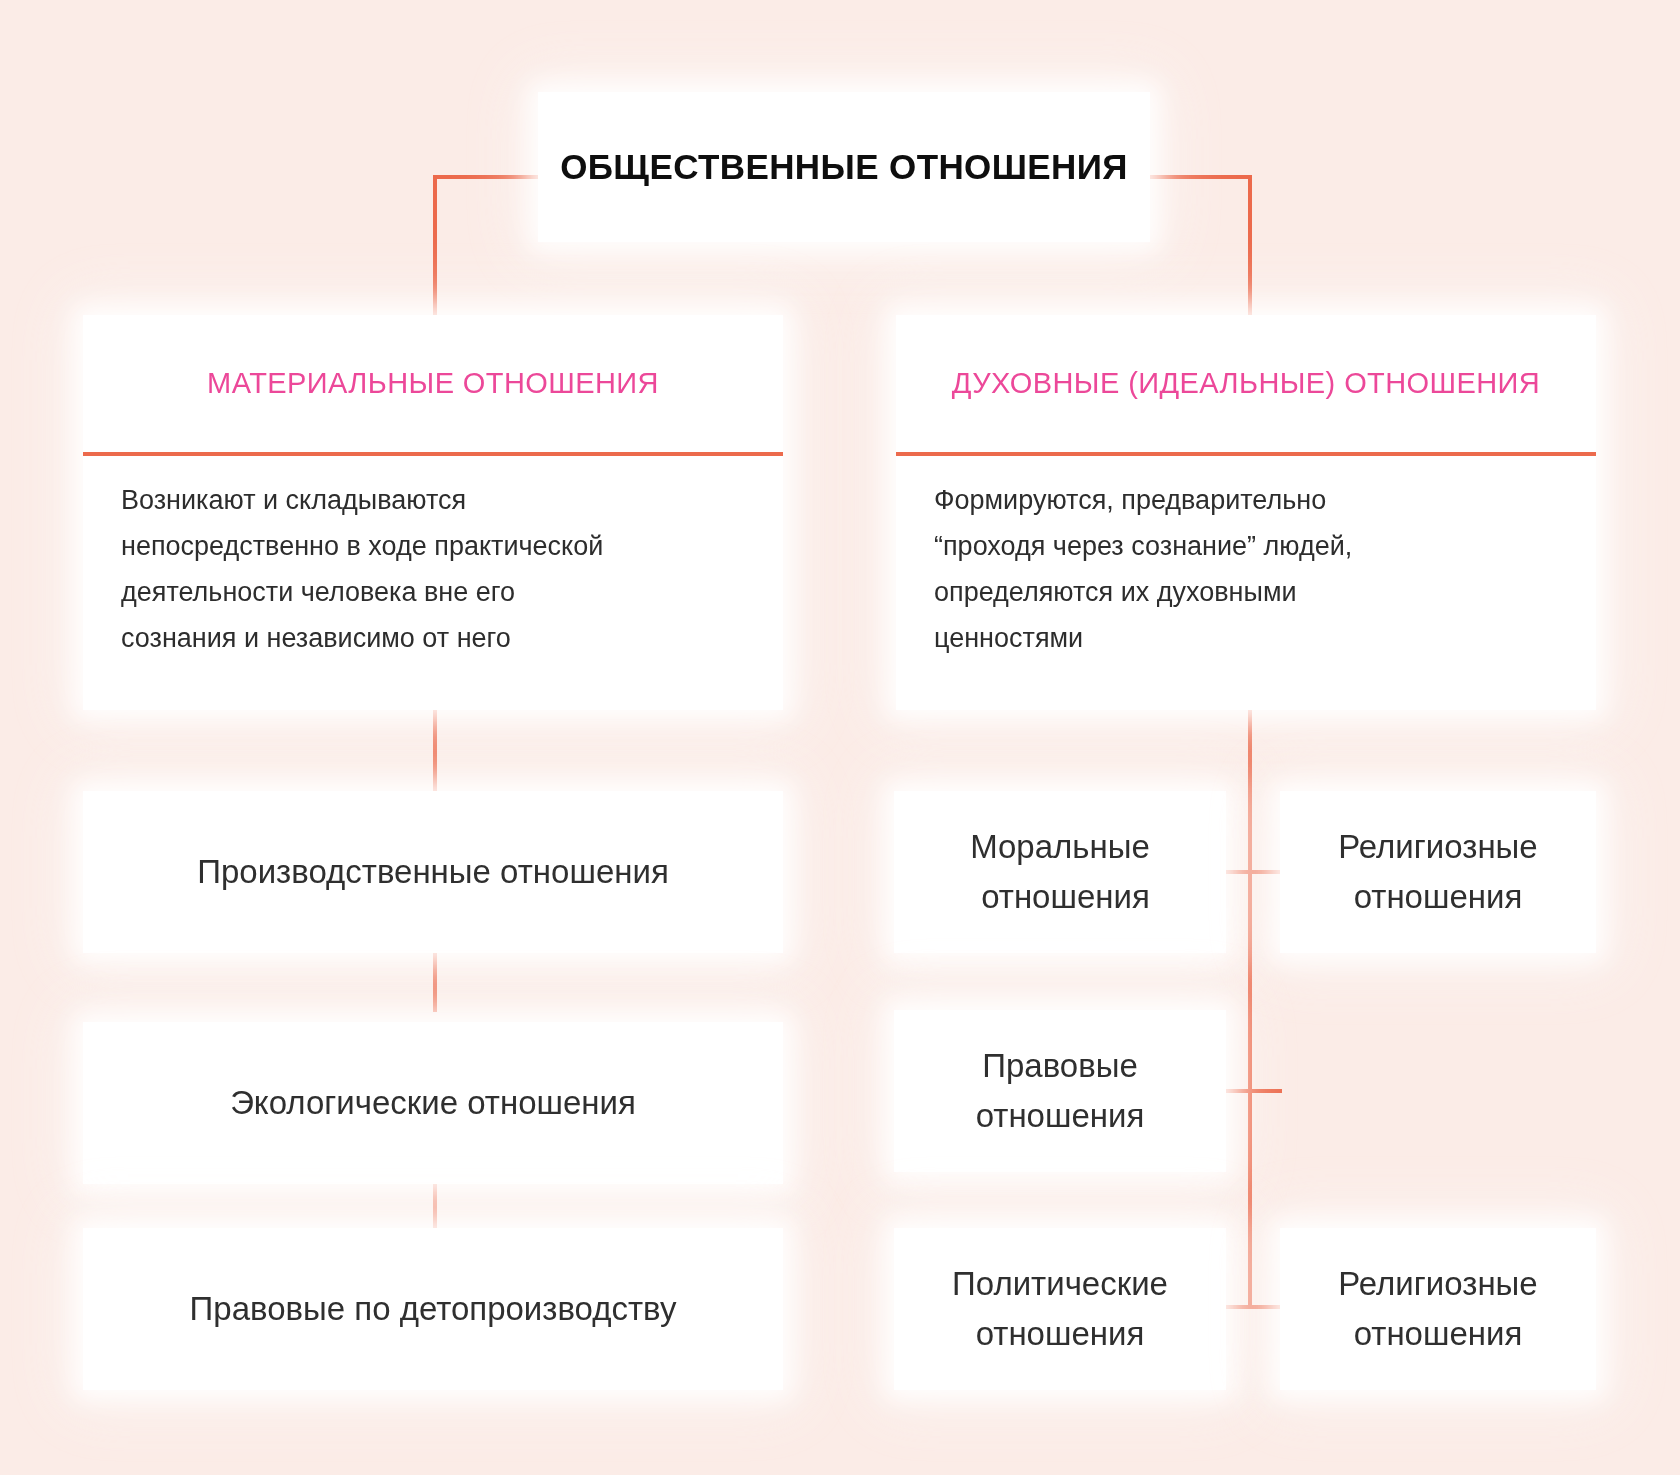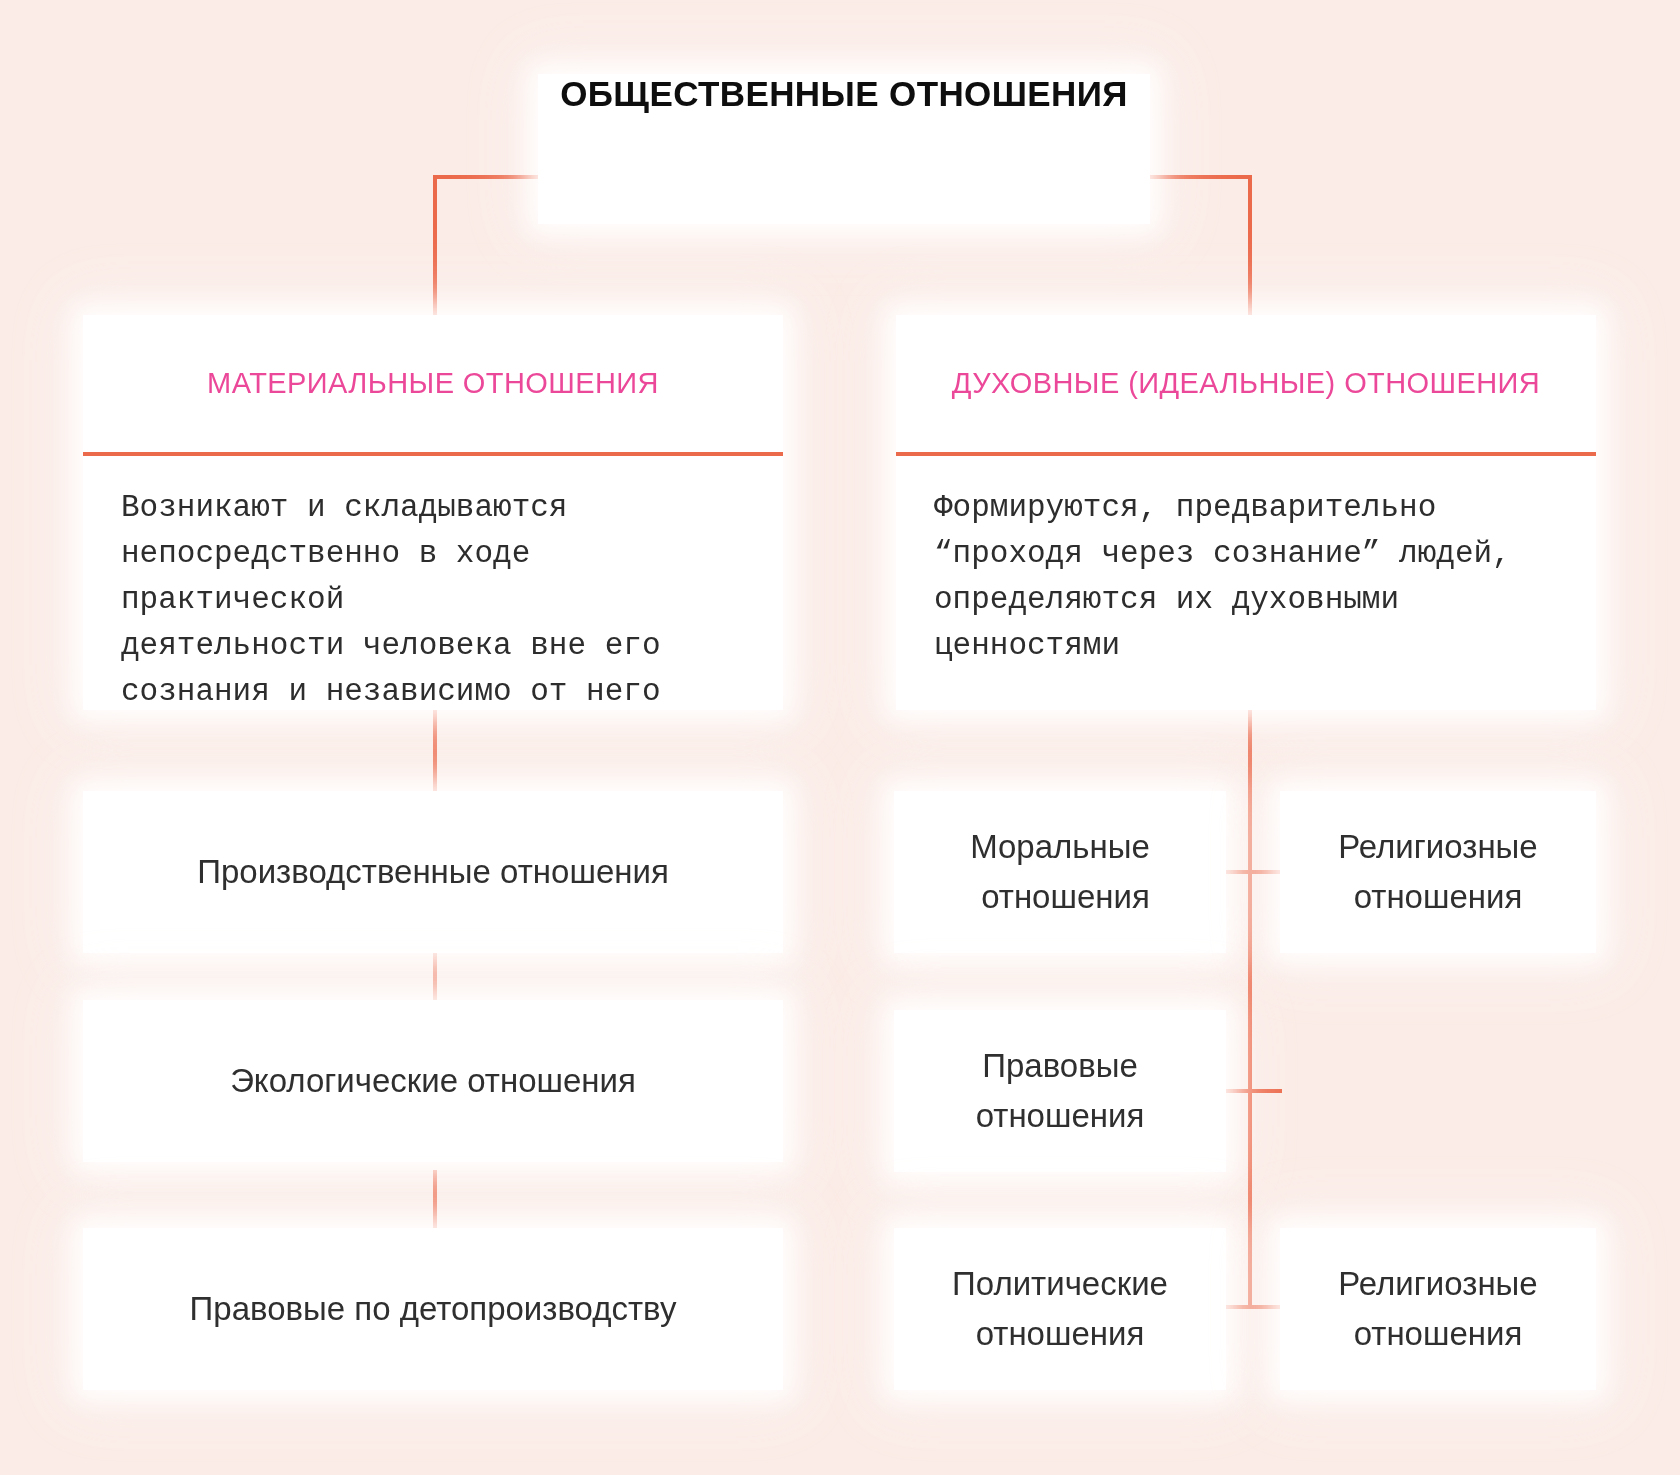--- a/index.html
+++ b/index.html
@@ -17,22 +17,22 @@
     z-index: 1;
   }
   .box {
     position: absolute;
     background: #ffffff;
     box-shadow: 0 0 24px 10px rgba(255,255,255,0.9), 0 0 60px 18px rgba(255,252,250,0.55);
     z-index: 2;
     box-sizing: border-box;
   }
   .top-box {
-    left: 538px; top: 74px; width: 612px; height: 150px;
-    display: flex; justify-content: center;
+    left: 538px; top: 92px; width: 612px; height: 150px;
+    display: flex; align-items: center; justify-content: center;
   }
   .top-title {
     font-size: 35px;
     font-weight: 700;
     color: #0e0e0e;
     letter-spacing: 0.4px;
     text-align: center;
   }
   .main-box { top: 315px; width: 700px; height: 395px; }
   .main-header {
@@ -43,25 +43,24 @@
     color: #ec4899;
     letter-spacing: 0.4px;
     text-align: center;
   }
   .divider {
     height: 4px;
     width: 100%;
     background: #ec6a4c;
   }
   .main-body {
-    padding: 29px 38px 0 38px;
-    font-size: 31px;
+    padding: 21px 38px 0 38px;
+    font-size: 27px;
     line-height: 46px;
     color: #2d2d2d;
-    font-family: Liberation Mono, monospace;
   }
   .preline { white-space: pre-line; }
   .child-box {
     height: 162px;
     display: flex; align-items: center; justify-content: center;
     text-align: center;
     font-size: 33px;
     line-height: 50px;
     color: #2f2f2f;
     padding: 0 10px;
@@ -105,21 +104,21 @@
   <div class="box main-box" style="left:896px;">
     <div class="main-header">ДУХОВНЫЕ (ИДЕАЛЬНЫЕ) ОТНОШЕНИЯ</div>
     <div class="divider"></div>
     <div class="main-body preline">Формируются, предварительно
 “проходя через сознание” людей,
 определяются их духовными
 ценностями</div>
   </div>
 
   <div class="box child-box col-left" style="top:791px;">Производственные отношения</div>
-  <div class="box child-box col-left" style="top:1000px;">Экологические отношения</div>
+  <div class="box child-box col-left" style="top:1022px;">Экологические отношения</div>
   <div class="box child-box col-left" style="top:1228px;">Правовые по детопроизводству</div>
 
   <div class="box child-box col-rleft preline" style="top:791px;text-align:right;">Моральные
 отношения</div>
   <div class="box child-box col-rleft preline" style="top:1010px;">Правовые
 отношения</div>
   <div class="box child-box col-rleft preline" style="top:1228px;">Политические
 отношения</div>
 
   <div class="box child-box col-rright preline" style="top:791px;">Религиозные

